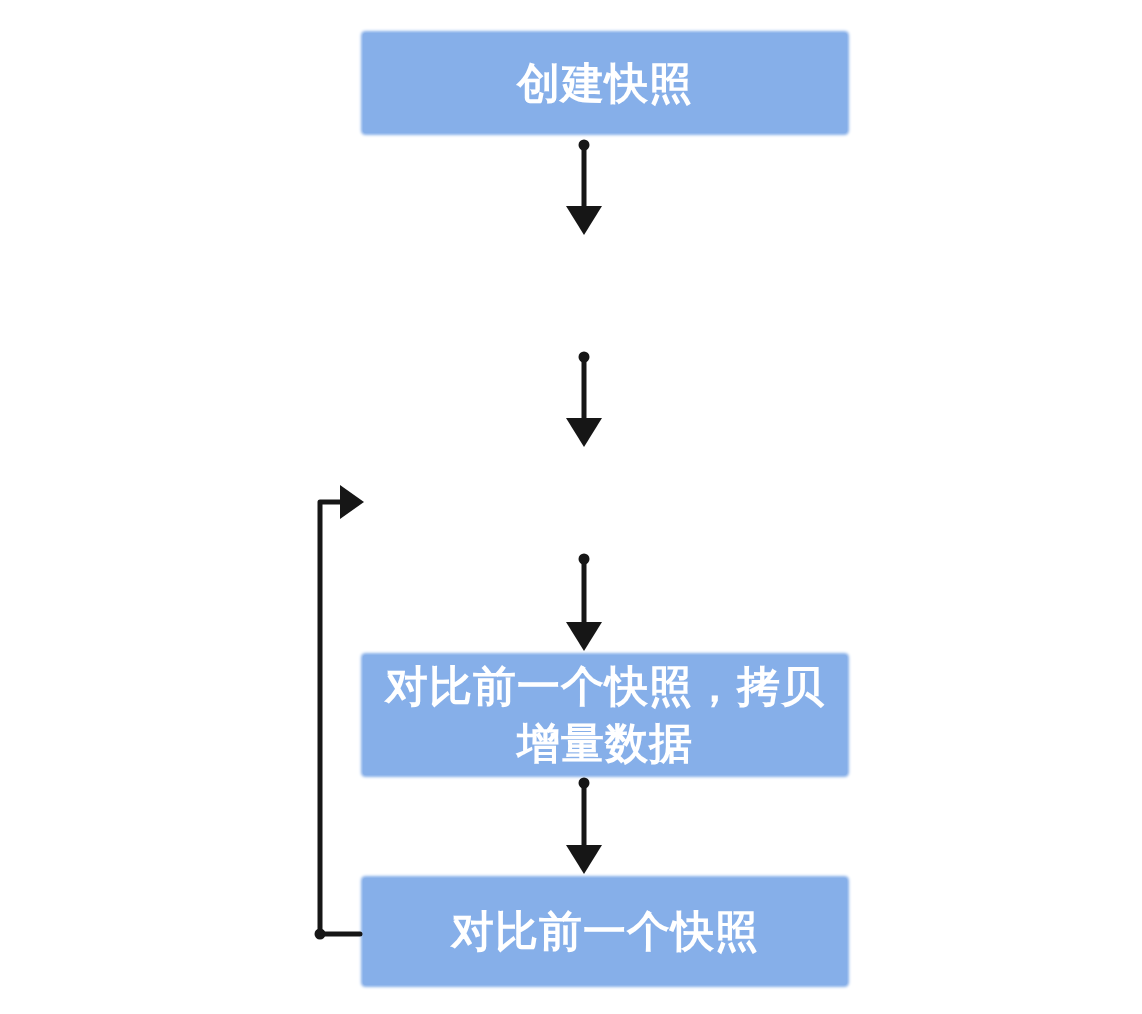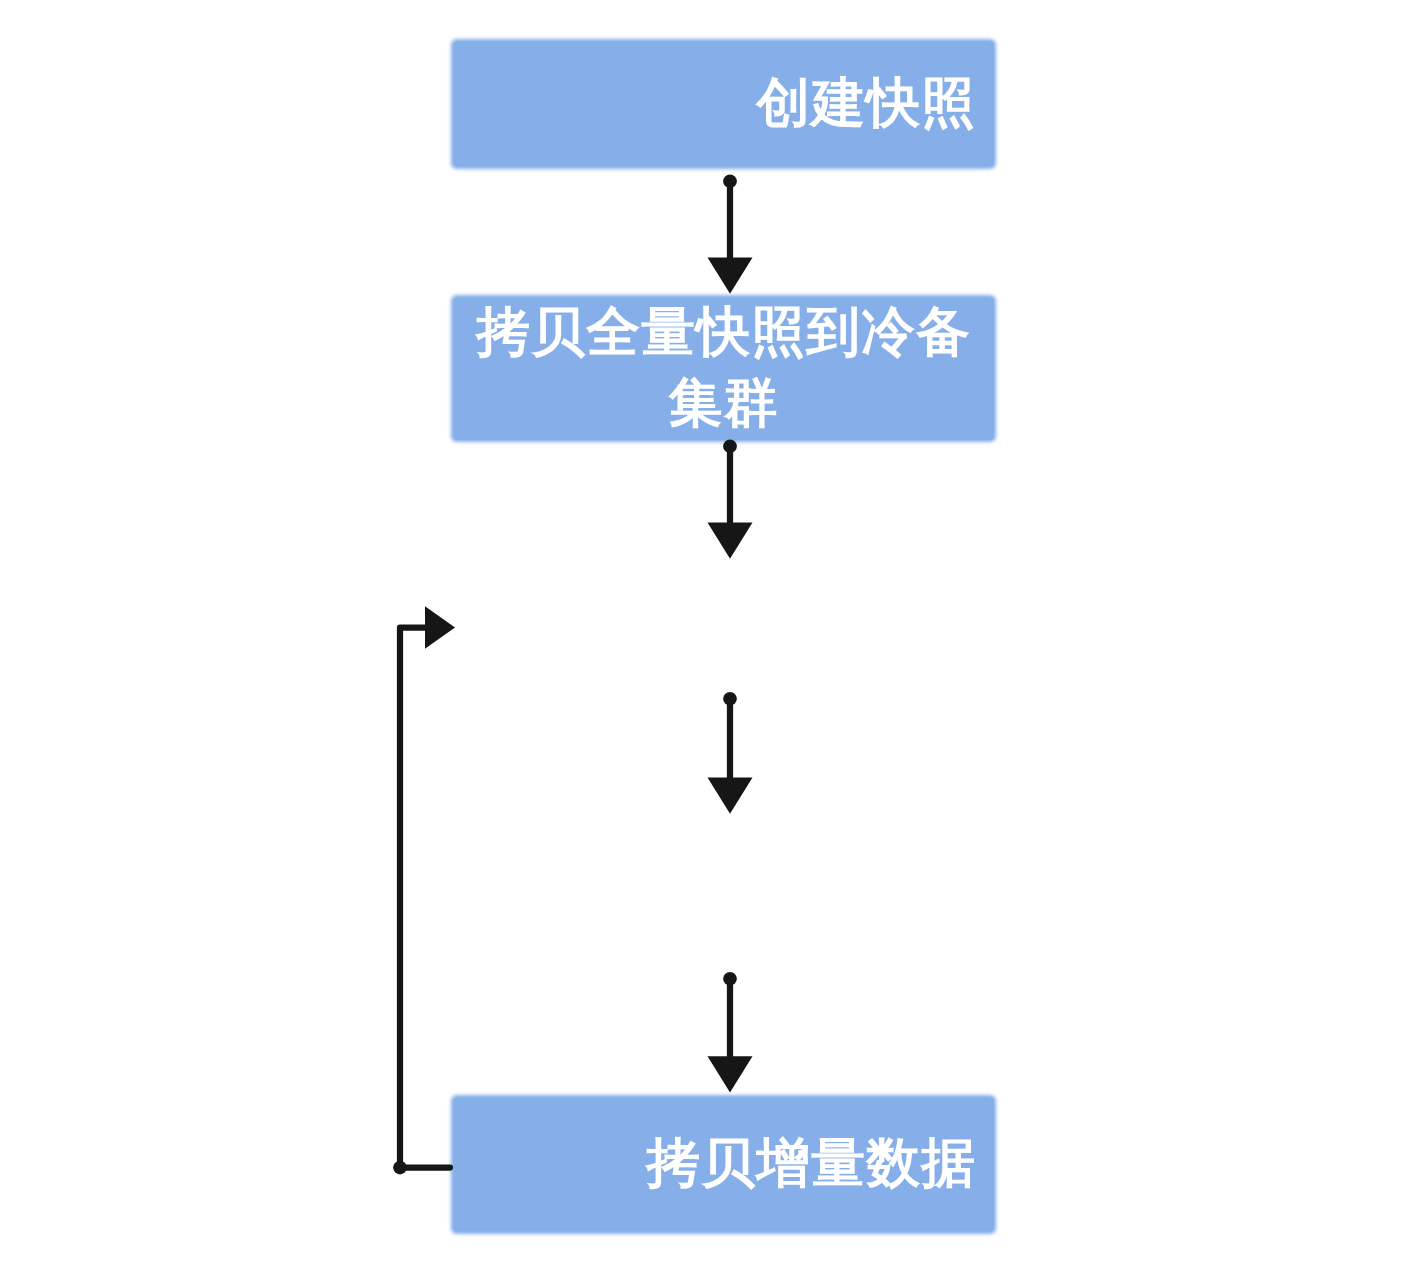--- a/index.html
+++ b/index.html
@@ -13,28 +13,28 @@
     position: relative;
     width: 1142px;
     height: 1014px;
     background: var(--bg);
     font-family: "DejaVu Sans", sans-serif;
     overflow: hidden;
   }
   .node {
     position: absolute;
     left: 363px;
-    width: 432px;
+    width: 484px;
     box-sizing: border-box;
     padding: 12px 14px;
     background: var(--node-fill);
     color: var(--node-text);
     display: flex;
     align-items: center;
-    justify-content: flex-end;
+    justify-content: center;
     text-align: center;
     font-size: 43px;
     font-weight: bold;
     letter-spacing: 1px;
     line-height: 1.32;
     border-radius: 3px;
     
     box-shadow: 0 0 3px 1.5px var(--node-fill);
   }
   .node-1 { top: 33px;  height: 100px; }
@@ -63,28 +63,28 @@
 </style>
 </head>
 <body>
 
 <div class="canvas">
 
   <div class="node node-1">
     <span>创建快照</span>
   </div>
 
-  <div class="node node-2">
-    <span>拷贝全量快照到冷备集群</span>
+
+
+  <div class="node node-4">
+    <span>对比前一个快照，拷贝增量数据</span>
   </div>
 
-
-
   <div class="node node-5">
-    <span>拷贝增量数据</span>
+    <span>对比前一个快照</span>
   </div>
 
   <svg class="arrows" viewBox="0 0 1142 1014" aria-hidden="true">
 
     <g>
       <circle cx="584" cy="145" r="5.5"></circle>
       <line x1="584" y1="145" x2="584" y2="208"></line>
       <polygon points="584,235 566,206 602,206"></polygon>
     </g>
 

